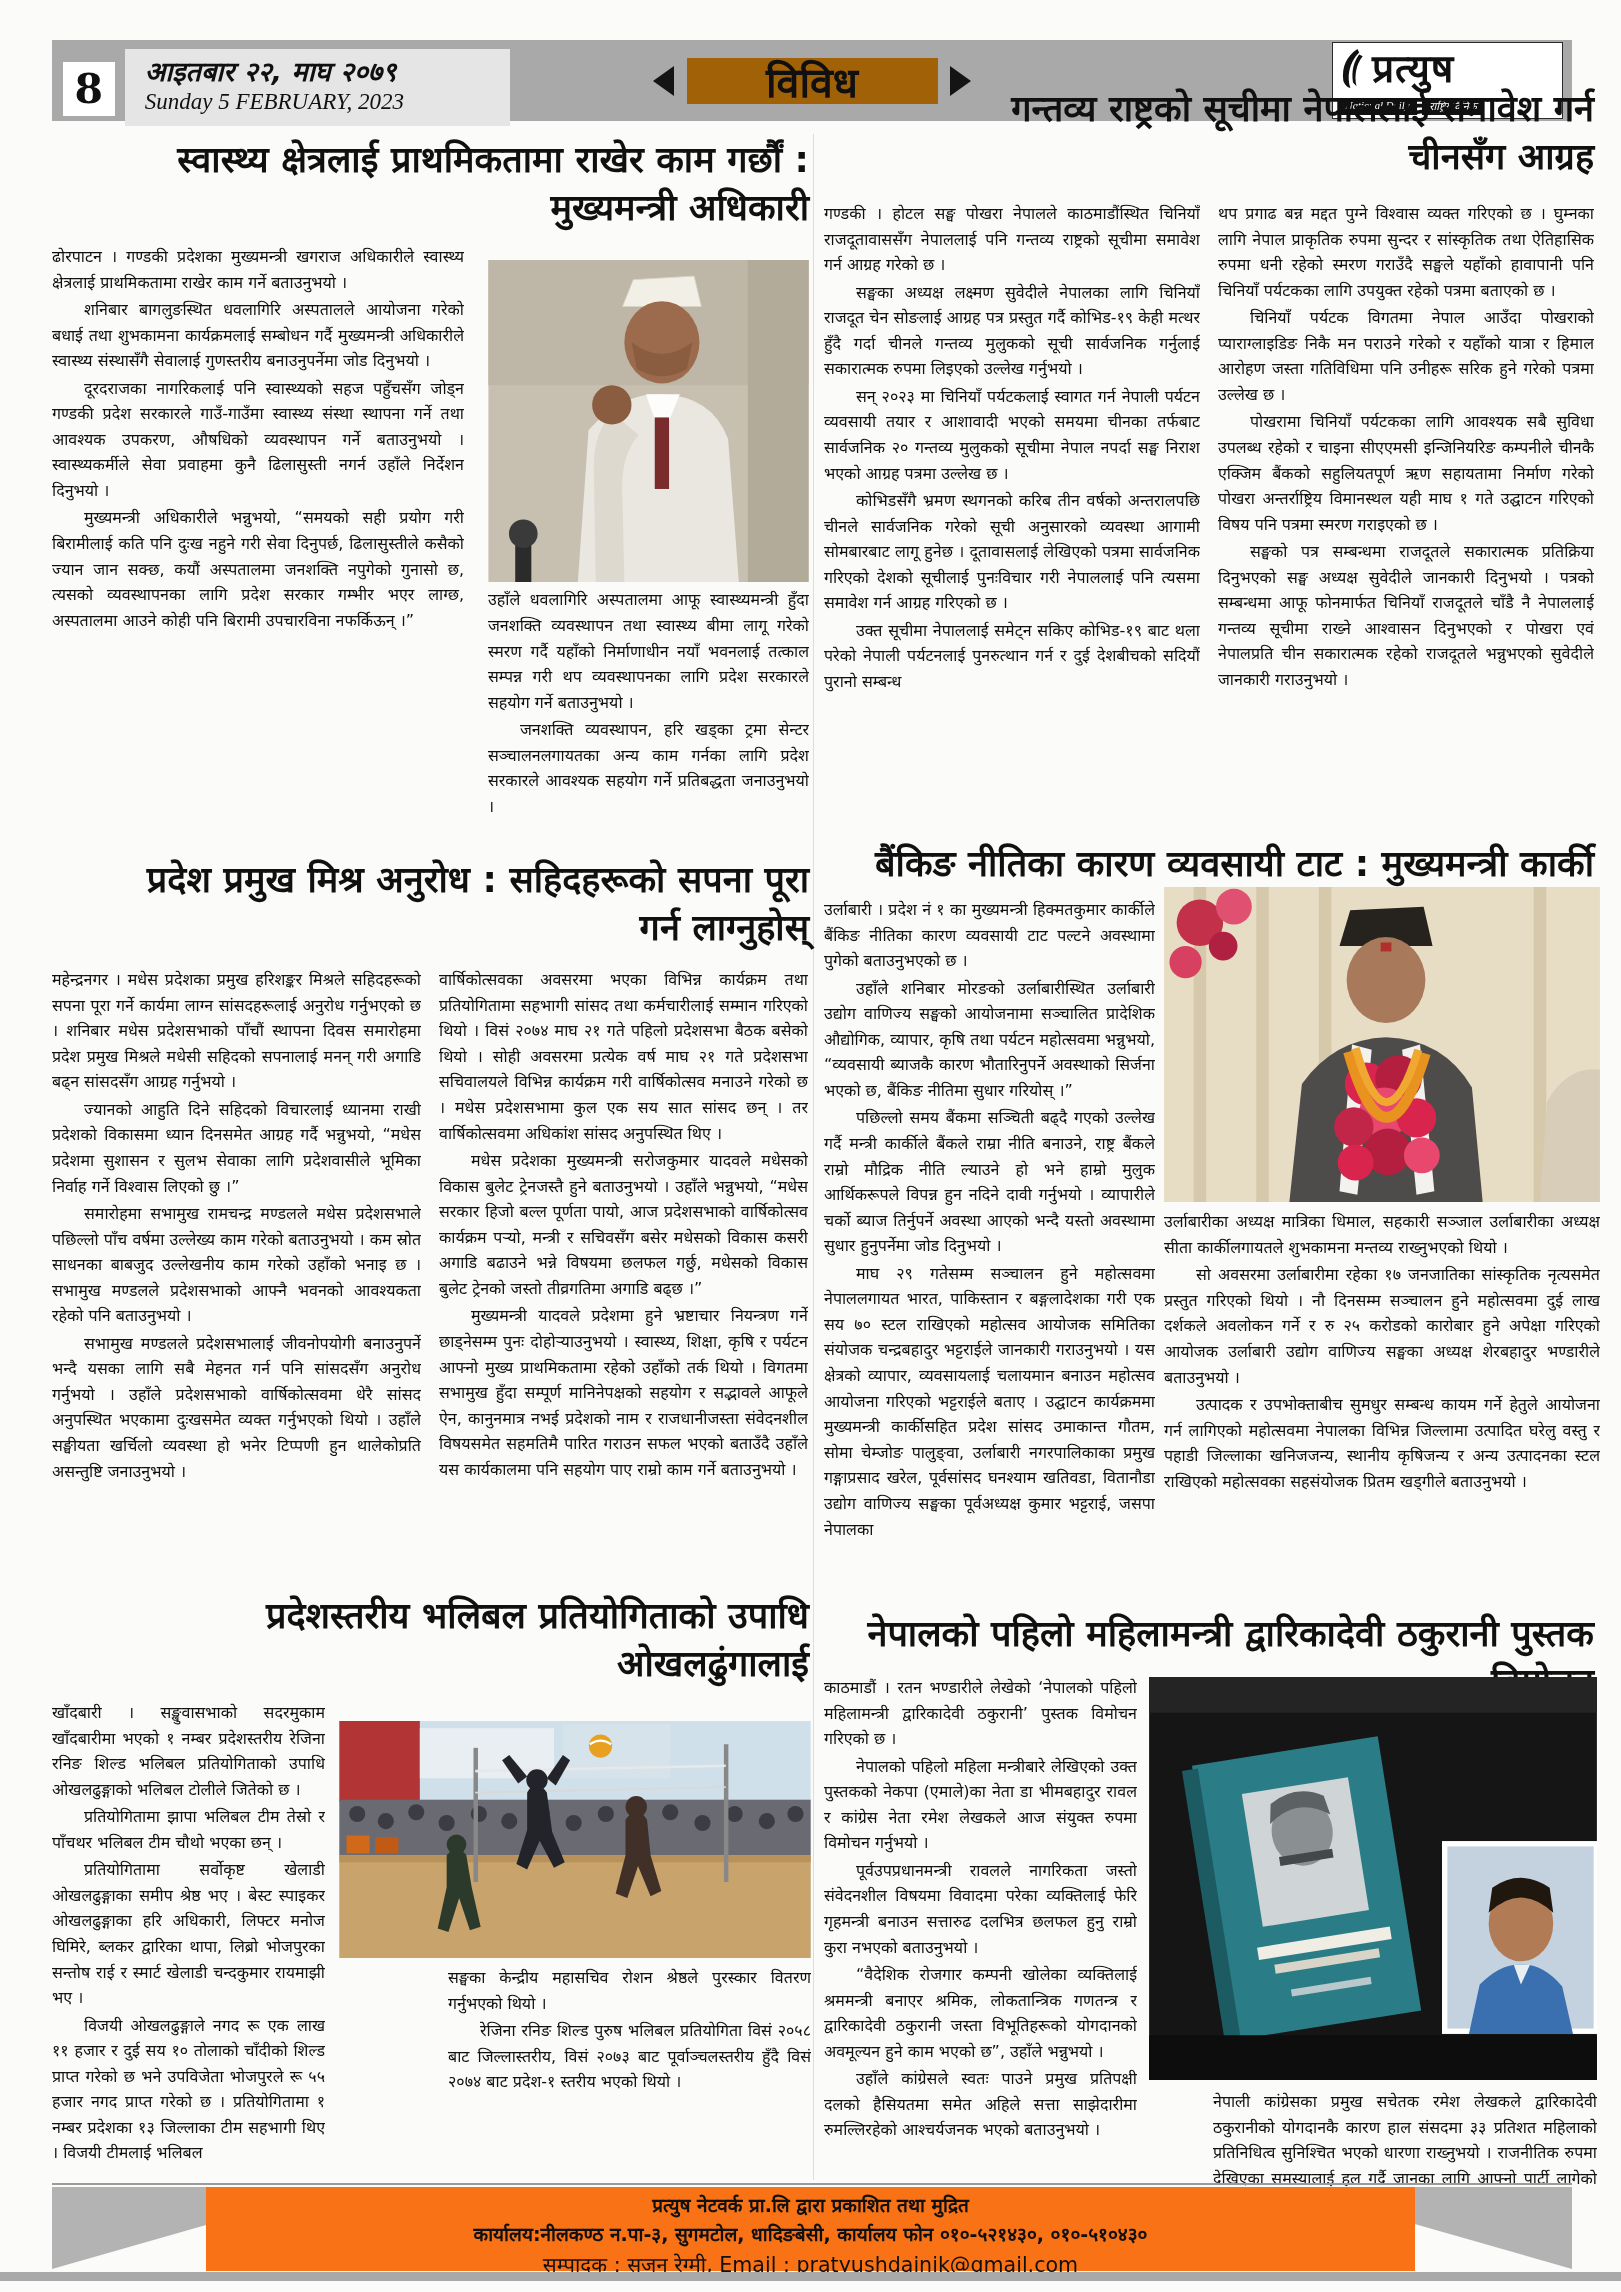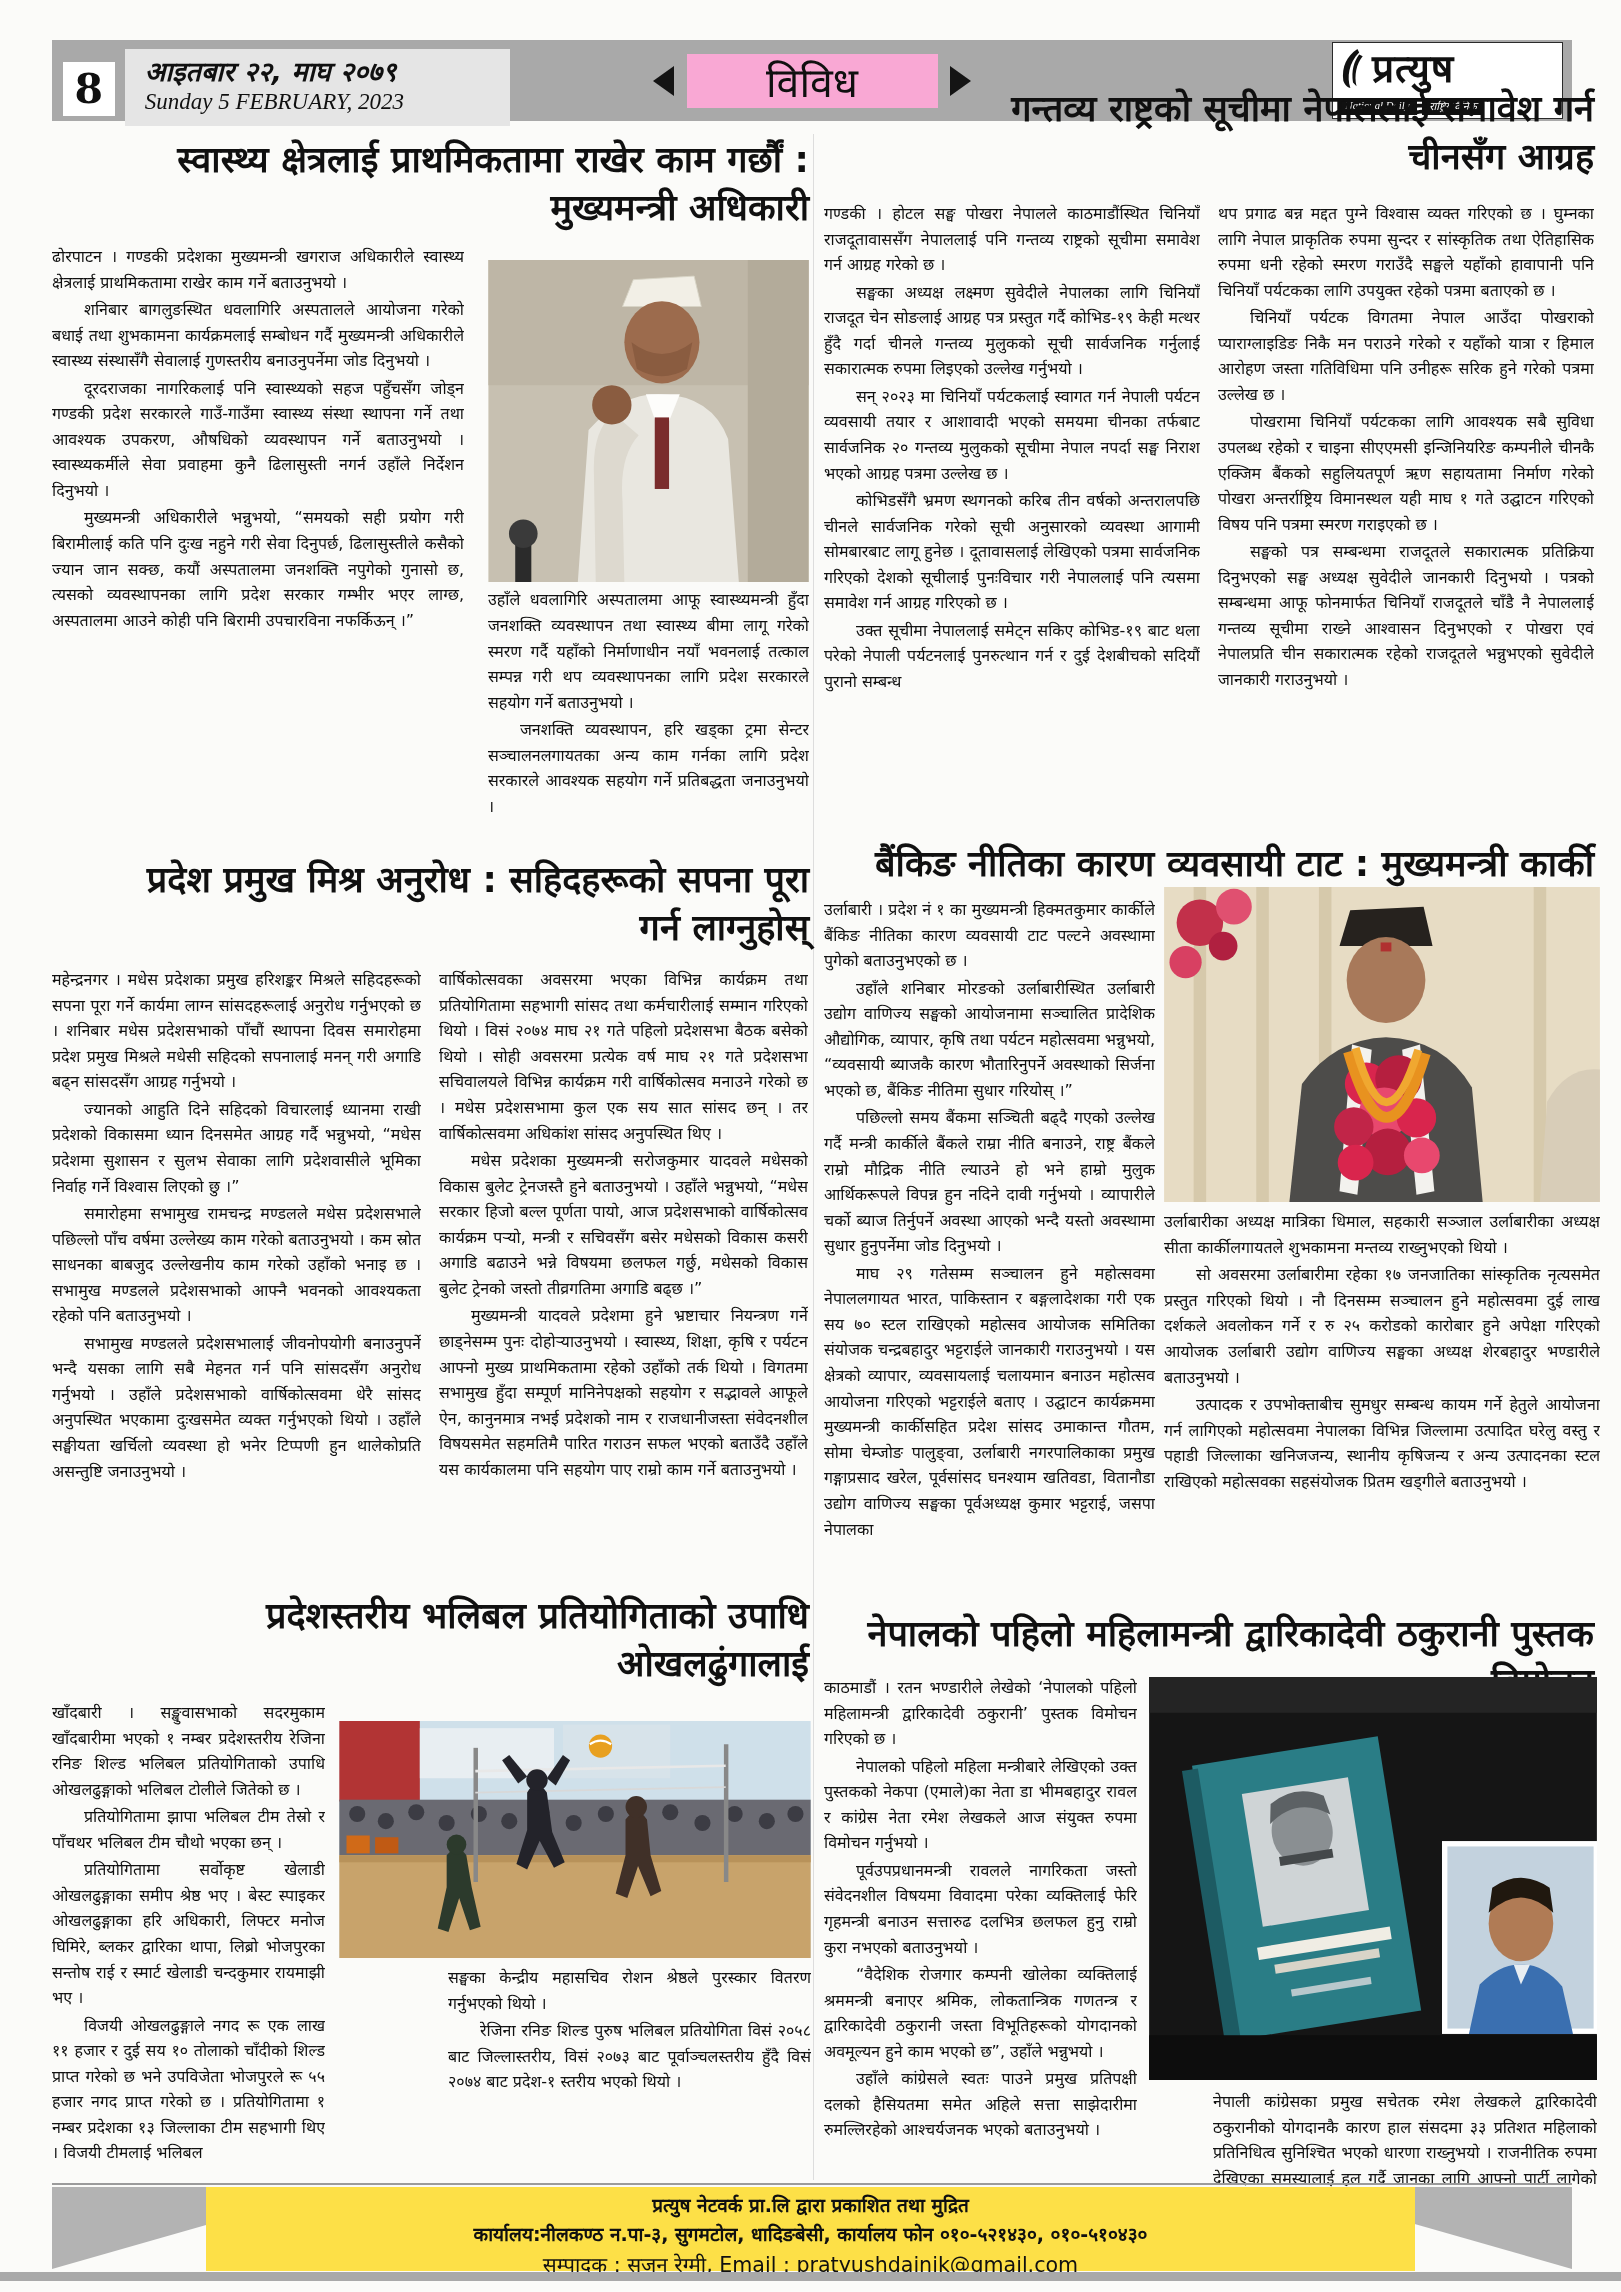--- a/index.html
+++ b/index.html
@@ -10,22 +10,22 @@
   .mast{position:absolute;left:52px;top:40px;width:1520px;height:81px;background:#a9a9a9;}
   .pageno{position:absolute;left:10.7px;top:21.5px;width:52px;height:54px;background:#fff;
           display:flex;align-items:center;justify-content:center;
           font:bold 41px "DejaVu Serif",serif;}
   .datebox{position:absolute;left:73px;top:9px;width:385px;height:77px;background:#e5e5e5;
            padding:7.2px 3.6px 0 19.7px;box-sizing:border-box;}
   .date-np{font-size:27px;font-weight:bold;font-style:italic;line-height:1.15;}
   .date-en{font:italic 23px "Liberation Serif",serif;margin-top:1.8px;}
   .secwrap{position:absolute;left:0;right:0;top:9px;height:63px;display:flex;
            align-items:center;justify-content:center;gap:12.5px;}
-  .secbox{background:#f9a8d4;width:251px;height:54px;display:flex;align-items:center;justify-content:center;
-          font-size:41px;font-weight:normal;}
+  .secbox{background:#a16207;width:251px;height:46px;display:flex;align-items:center;justify-content:center;
+          font-size:41px;font-weight:bold;}
   .tri{width:0;height:0;border-top:15px solid transparent;border-bottom:15px solid transparent;}
   .tri.left{border-right:21.5px solid #141414;}
   .tri.right{border-left:21.5px solid #141414;}
   .logobox{position:absolute;right:9px;top:1.8px;width:231px;height:77px;background:#fff;
            border:1.8px solid #2a2a2a;box-sizing:border-box;padding:1.8px 5.4px;}
   .logorow{display:flex;align-items:center;gap:3.6px;height:47px;}
   .logoname{font-size:39px;font-weight:bold;letter-spacing:0.9px;line-height:1;}
   .logotags{display:flex;gap:5.4px;margin-top:6px;}
   .logotag{background:#111;color:#fff;font:italic 10.7px "Liberation Serif",serif;
            padding:1.8px 7.2px;white-space:nowrap;}
@@ -34,21 +34,21 @@
   .headline{position:absolute;text-align:right;font-weight:bold;line-height:1.32;}
   .h40{font-size:36px;}
   .col{position:absolute;text-align:justify;font-size:16px;line-height:1.6;overflow:hidden;}
   .col p{margin:0;}
   .col p + p{text-indent:32px;margin-top:1.8px;}
   .photo{display:block;}
   .vdiv{position:absolute;left:813px;top:134px;width:0.9px;height:2046px;background:#ddd;}
 
   
   .footrule{position:absolute;left:52px;top:2183px;width:1520px;height:1.8px;background:#9b9b9b;}
-  .footer{position:absolute;left:206px;top:2187px;width:1209px;height:84px;background:#fde047;
+  .footer{position:absolute;left:206px;top:2187px;width:1209px;height:84px;background:#f97316;
           text-align:center;padding-top:5.4px;box-sizing:border-box;}
   .footer .f1{font-size:19px;font-weight:bold;}
   .footer .f2{font-size:19px;font-weight:bold;margin-top:2.7px;}
   .footer .f3{font-size:20.6px;margin-top:2.7px;}
   .wingL{position:absolute;left:52px;top:2187px;width:0;height:0;
          border-top:82px solid #b3b3b3;border-right:287px solid transparent;}
   .wingR{position:absolute;right:50px;top:2187px;width:0;height:0;
          border-top:82px solid #b3b3b3;border-left:287px solid transparent;}
   .botbar{position:absolute;left:0;top:2272px;width:1622px;height:9px;background:#a9a9a9;}
 </style>

